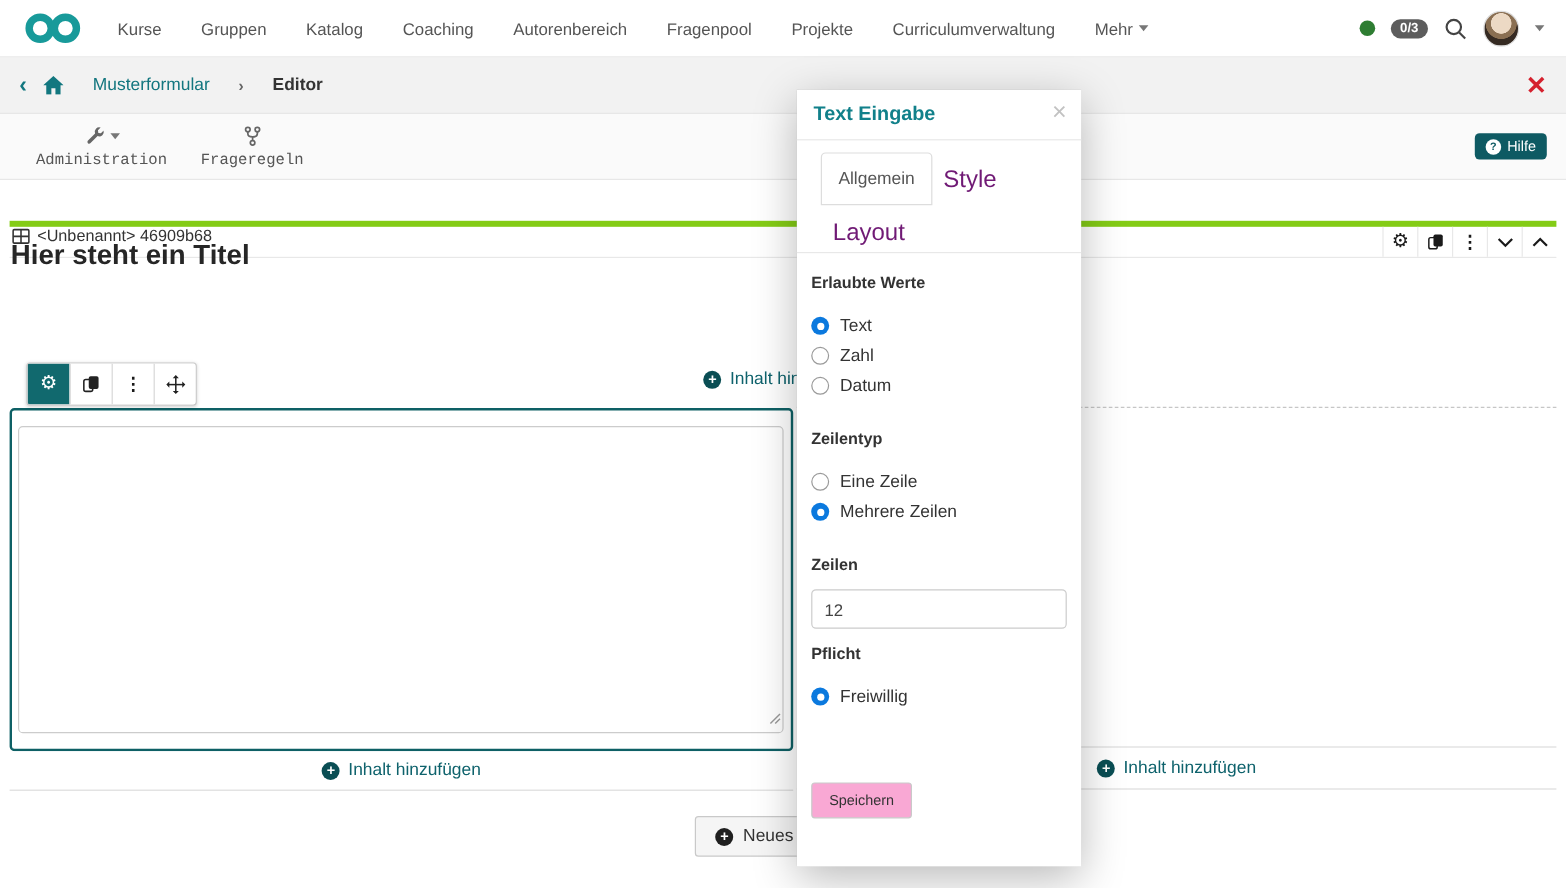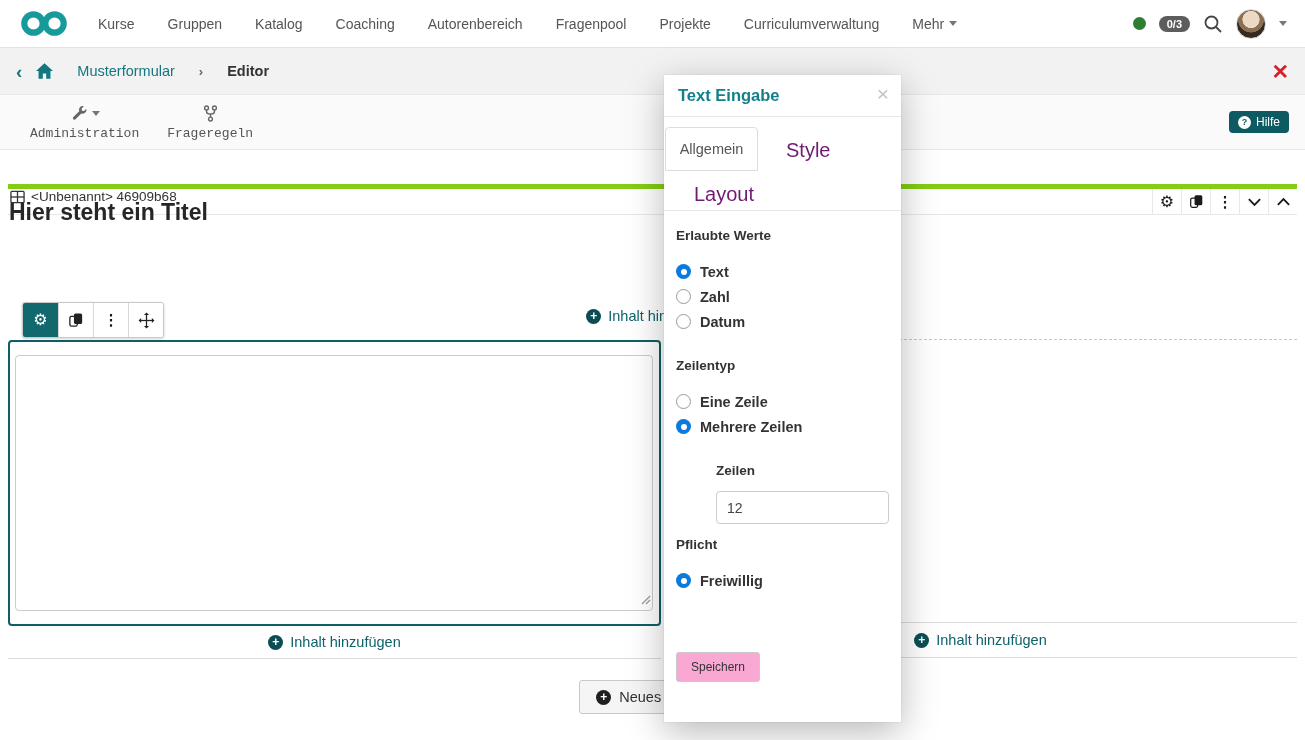--- a/index.html
+++ b/index.html
@@ -121,39 +121,39 @@
   .dialog {
     position:absolute; left:664px; top:75px; width:237px; height:647px;
     background:#fff; box-shadow:0 10px 35px rgba(0,0,0,.28), 0 0 1px rgba(0,0,0,.2);
     z-index:30;
   }
   .dlg-header { position:relative; height:42px; border-bottom:1px solid #e8e8e8; display:flex; align-items:center; padding:0 14px; }
   .dlg-title { color:#11808a; font-size:16.5px; font-weight:bold; }
   .dlg-close { position:absolute; right:12px; top:8px; color:#c2c2c2; font-size:21px; line-height:1; cursor:pointer; }
   .dlg-tabs { position:absolute; top:42px; left:0; width:100%; height:94px; border-bottom:1px solid #e8e8e8; }
   .tab-active {
-    position:absolute; left:1px; top:10px; width:93px; height:44px;
+    position:absolute; left:20px; top:10px; width:93px; height:44px;
     border:1px solid #ddd; border-radius:4px 4px 0 0; background:#fff;
     display:flex; align-items:center; justify-content:center;
     font-size:14.5px; color:#555; cursor:pointer;
   }
   .tab-link { position:absolute; font-size:20px; color:#701a75; cursor:pointer; }
   .tab-style { left:122px; top:22px; }
   .tab-layout { left:30px; top:66px; }
 
   .dlg-section { position:absolute; left:12px; right:12px; }
   .sec-label { font-size:13.5px; font-weight:bold; color:#333; }
   .radio-row { display:flex; align-items:center; gap:9px; height:25px; cursor:pointer; }
   .radio { width:15px; height:15px; border-radius:50%; border:1px solid #9a9a9a; background:#fff; position:relative; flex:0 0 auto; }
   .radio.sel { border:none; background:#0b79de; }
   .radio.sel::after { content:""; position:absolute; left:4.5px; top:4.5px; width:6px; height:6px; background:#fff; border-radius:50%; }
-  .radio-label { font-size:14.5px; color:#333;font-weight:bold; }
+  .radio-label { font-size:14.5px; color:#333; }
   .sec1 { top:153px; } .sec1 .sec-label { margin-bottom:16px; }
   .sec2 { top:283px; } .sec2 .sec-label { margin-bottom:16px; }
-  .sec3 { top:388px;margin-left:40px; }
+  .sec3 { top:388px; }
   .sec3 input {
     margin-top:13px; width:100%; height:33px; border:1px solid #ccc; border-radius:4px;
     font-family:"Liberation Sans",sans-serif; font-size:14px; color:#444; padding:0 10px; outline:none;
   }
   .sec4 { top:462px; } .sec4 .sec-label { margin-bottom:16px; }
   .save-btn {
     position:absolute; left:12px; top:577px; padding:7px 14px;
     background:#f9a8d4; border:1px solid #c9c9c9; border-radius:3px;
     font-size:12px; color:#333; cursor:pointer;
   }

